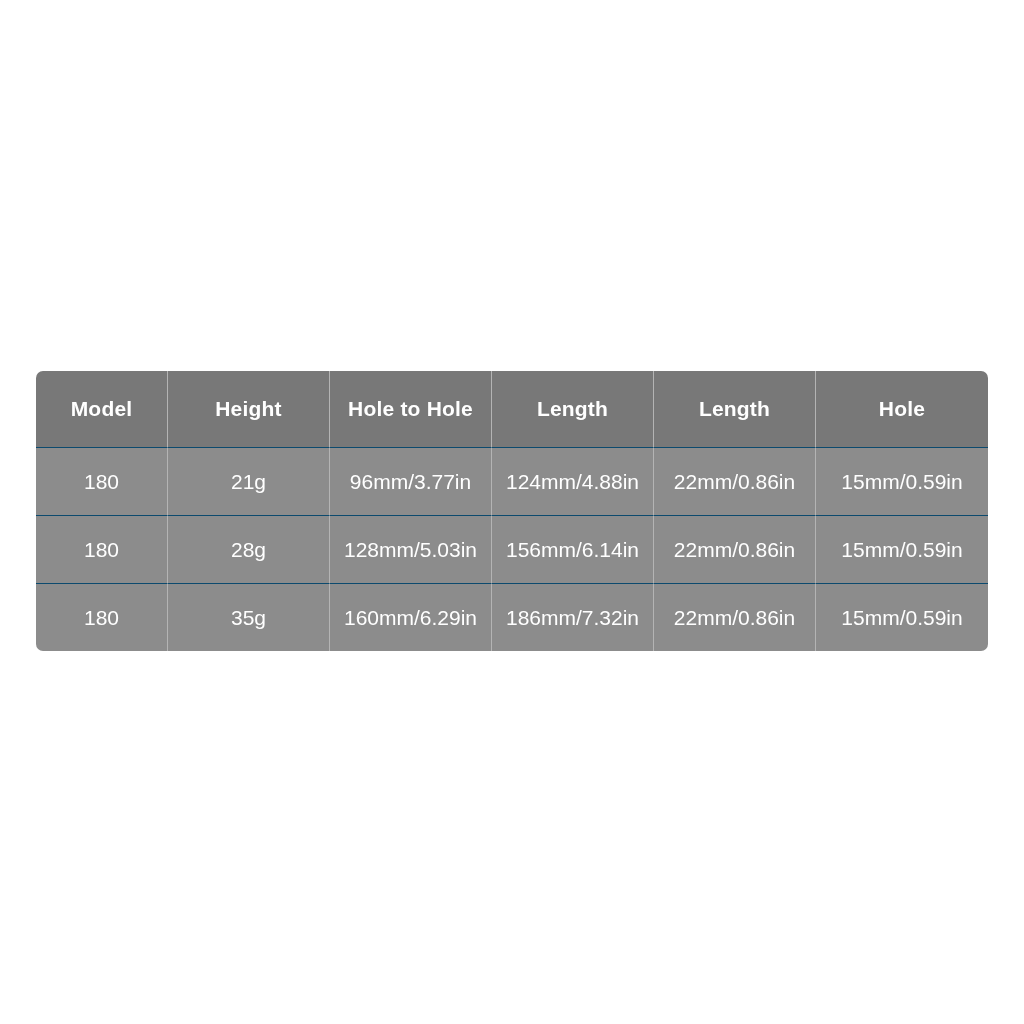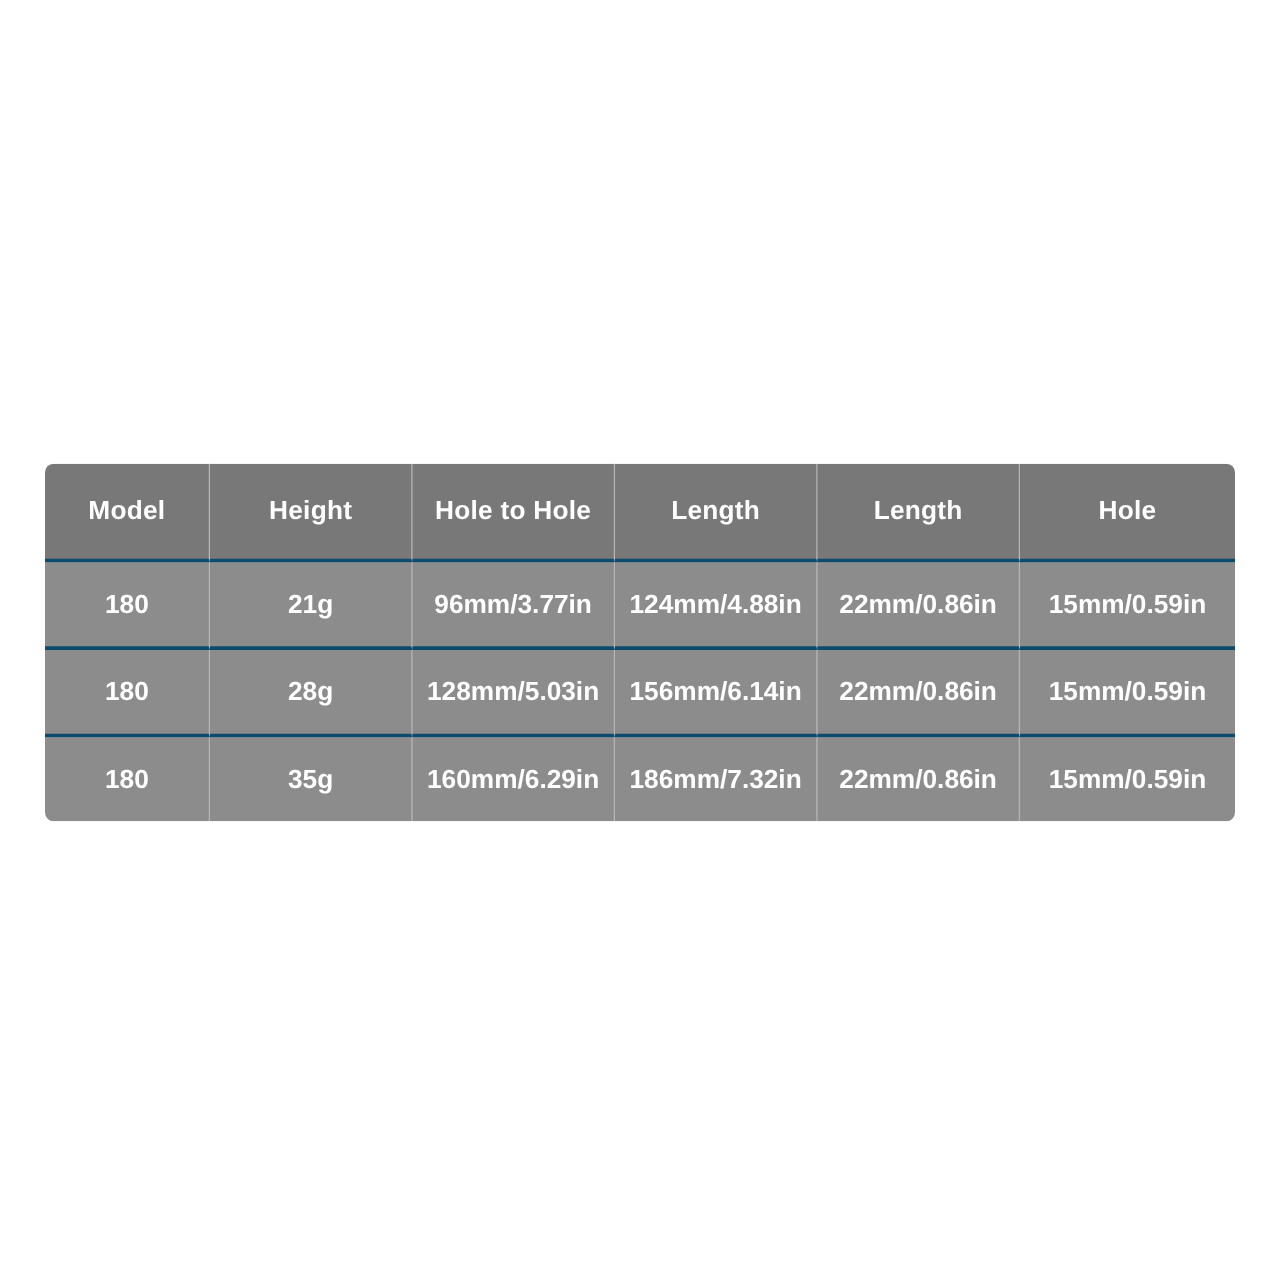--- a/index.html
+++ b/index.html
@@ -33,21 +33,21 @@
     border-radius: 7px;
     overflow: hidden;
     color: #ffffff;
   }
 
   table.spec-table th,
   table.spec-table td {
     text-align: center;
     vertical-align: middle;
     border-right: 1px solid #b4b4b4;
-    border-bottom: 3px solid #0c4a6e;
+    border-bottom: 1px solid #0c4a6e;
     padding: 0 4px;
     white-space: nowrap;
   }
 
   table.spec-table th:last-child,
   table.spec-table td:last-child {
     border-right: none;
   }
 
   table.spec-table tr:last-child td {
@@ -59,21 +59,21 @@
     height: 76px;
     font-size: 21px;
     font-weight: bold;
     letter-spacing: 0.2px;
   }
 
   table.spec-table tbody td {
     background: #8c8c8c;
     height: 67px;
     font-size: 21px;
-    font-weight: bold;
+    font-weight: normal;
   }
 
   
   col.c0 { width: 132px; }
   col.c1 { width: 162px; }
   col.c2 { width: 162px; }
   col.c3 { width: 162px; }
   col.c4 { width: 162px; }
   col.c5 { width: 172px; }
 </style>

